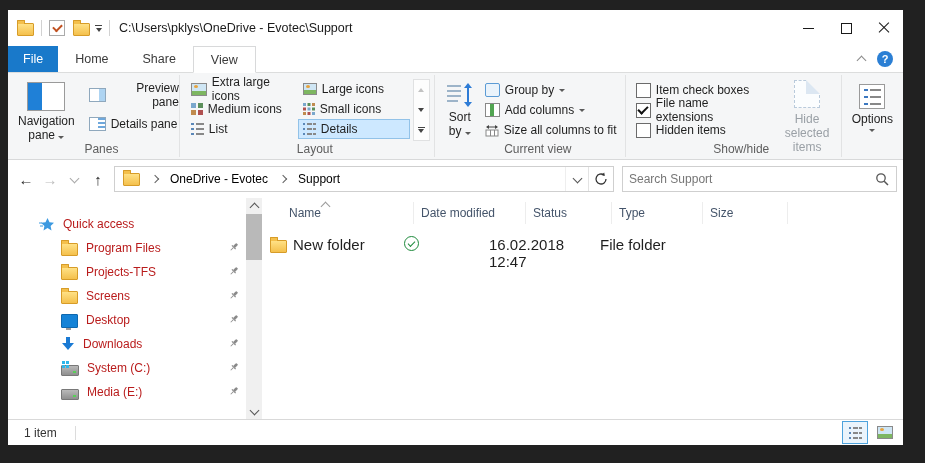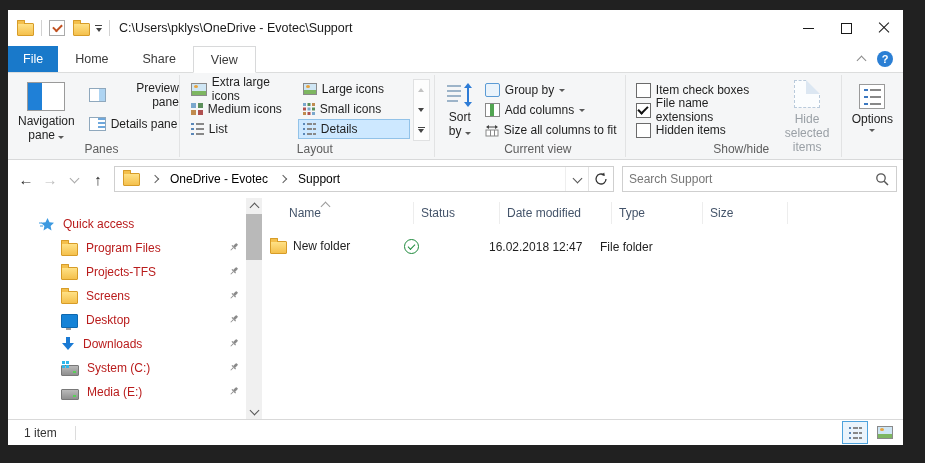--- a/index.html
+++ b/index.html
@@ -150,21 +150,21 @@
   
   .main{flex:1;padding-top:4px;min-width:0;}
   .hdr{display:flex;height:22px;font-size:12px;color:#44546a;}
   .hcell{display:flex;align-items:center;border-right:1px solid #ededed;padding-left:7px;position:relative;}
   .hcell.name{width:124px;padding-left:27px;}
   .hcell.status{width:78px;}
   .hcell.date{width:104px;}
   .hcell.type{width:83px;}
   .hcell.size{width:77px;}
   .sortchev{position:absolute;top:1px;left:60px;width:6px;height:6px;border-right:1.2px solid #9a9a9a;border-bottom:1.2px solid #9a9a9a;transform:rotate(-135deg);}
-  .frow{display:flex;height:24px;margin-top:6px;font-size:12px;color:#1f1f1f;align-items:flex-end;}
+  .frow{display:flex;height:24px;margin-top:12px;font-size:15px;color:#1f1f1f;align-items:flex-start;}
   .fcell{display:flex;align-items:center;padding-left:7px;}
   .fcell.name{width:124px;padding-left:8px;gap:6px;}
   .fcell.status{width:78px;padding-left:10px;}
   .fcell.date{width:104px;}
   .fcell.type{width:83px;}
   .sync-ok{width:13px;height:13px;border:1.4px solid #1e8a3c;border-radius:50%;display:flex;align-items:center;justify-content:center;}
   .sync-ok .chk{width:6px;height:3px;border-left:1.4px solid #1e8a3c;border-bottom:1.4px solid #1e8a3c;transform:rotate(-45deg);margin-top:-2px;}
 
   
   .statusbar{height:25px;border-top:1px solid #d9d9d9;display:flex;align-items:center;font-size:12px;color:#333;flex:0 0 auto;padding-left:16px;position:relative;}
@@ -494,25 +494,25 @@
             <span class="chev down" style="border-color:#555;"></span>
           </div>
       </div>
 
       <div class="main">
         <div class="hdr">
           <div class="hcell name">
             <span class="sortchev"></span>
             <span>Name</span>
           </div>
+          <div class="hcell date">
+              <span>Date modified</span>
+            </div>
           <div class="hcell status">
               <span>Status</span>
-            </div>
-          <div class="hcell date">
-              <span>Date modified</span>
             </div>
           <div class="hcell type">
               <span>Type</span>
             </div>
           <div class="hcell size">
               <span>Size</span>
             </div>
         </div>
         <div class="frow">
           <div class="fcell name">

